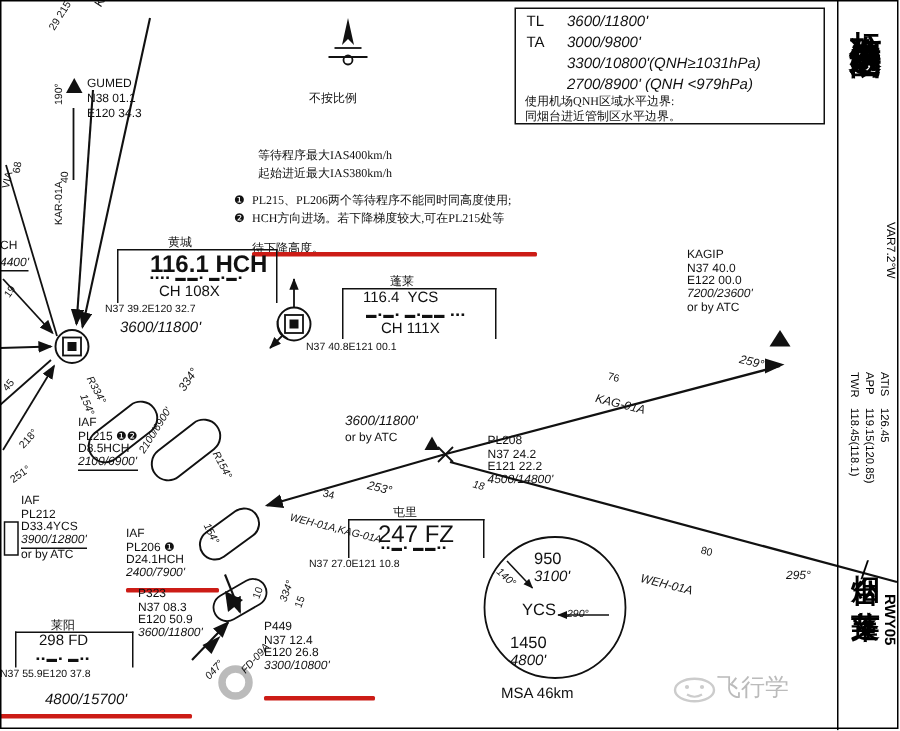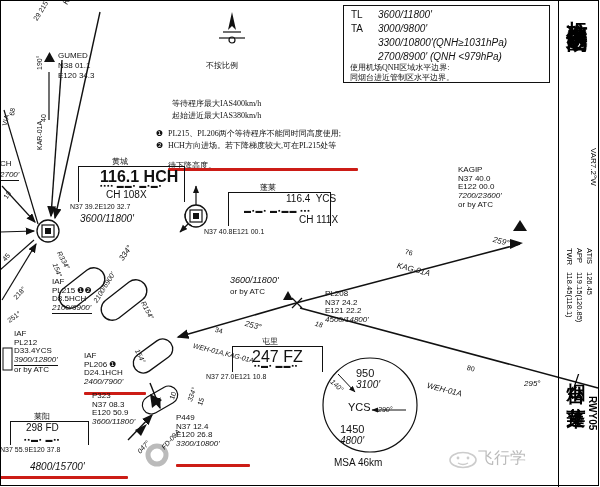--- a/index.html
+++ b/index.html
@@ -144,21 +144,21 @@
   <div class="abs txt t7" style="left:36px;top:150px;transform:rotate(-90deg);transform-origin:left top;">KAR-01A</div>
 
   <div class="abs txt t8" style="left:58px;top:52px;">GUMED</div>
   <div class="abs txt t8" style="left:58px;top:62px;">N38 01.1</div>
   <div class="abs txt t8" style="left:58px;top:72px;">E120 34.3</div>
 
   <div class="abs txt t7" style="left:8px;top:115px;transform:rotate(-80deg);transform-origin:left top;">68</div>
   <div class="abs txt t7" style="left:1px;top:125px;transform:rotate(-78deg);transform-origin:left top;">VIA</div>
   <div class="abs txt t7" style="left:40px;top:122px;transform:rotate(-90deg);transform-origin:left top;">40</div>
   <div class="abs txt t8" style="left:0px;top:160px;">CH</div>
-  <div class="abs txt t8 ital ul" style="left:0px;top:171px;">2700'</div>
+  <div class="abs txt t8 ital ul" style="left:0px;top:171px;">4400'</div>
   <div class="abs txt t7" style="left:2px;top:196px;transform:rotate(-55deg);transform-origin:left top;">19</div>
   <div class="abs txt t7" style="left:1px;top:258px;transform:rotate(-50deg);transform-origin:left top;">45</div>
   <div class="abs txt t7" style="left:12px;top:296px;transform:rotate(-48deg);transform-origin:left top;">218°</div>
   <div class="abs txt t7" style="left:6px;top:318px;transform:rotate(-35deg);transform-origin:left top;">251°</div>
 
   <div class="abs" style="left:78px;top:158px;width:108px;">
     <div class="abs txt t8 cn" style="left:34px;top:0px;">黄城</div>
     <div class="abs" style="left:0px;top:8px;width:107px;border-top:1px solid #111;"></div>
     <div class="abs" style="left:0px;top:8px;width:1px;height:36px;border-left:1px solid #111;"></div>
     <div class="abs" style="left:106px;top:8px;width:1px;height:36px;border-left:1px solid #111;"></div>
@@ -167,23 +167,23 @@
     <div class="abs txt t10" style="left:28px;top:32px;">CH 108X</div>
     <div class="abs txt t7" style="left:-8px;top:45px;">N37 39.2E120 32.7</div>
     <div class="abs txt t10 ital" style="left:2px;top:56px;">3600/11800'</div>
   </div>
 
   <div class="abs" style="left:228px;top:184px;width:104px;">
     <div class="abs txt t8 cn" style="left:32px;top:0px;">蓬莱</div>
     <div class="abs" style="left:0px;top:8px;width:103px;border-top:1px solid #111;"></div>
     <div class="abs" style="left:0px;top:8px;width:1px;height:34px;border-left:1px solid #111;"></div>
     <div class="abs" style="left:102px;top:8px;width:1px;height:34px;border-left:1px solid #111;"></div>
-    <div class="abs txt t10" style="left:14px;top:10px;margin-left:44px;">116.4  YCS</div>
+    <div class="abs txt t10" style="left:14px;top:10px;">116.4  YCS</div>
     <div class="abs txt mors" style="left:16px;top:23px;">▬▪▬▪ ▬▪▬▬ ▪▪▪</div>
-    <div class="abs txt t10" style="left:26px;top:31px;margin-left:45px;">CH 111X</div>
+    <div class="abs txt t10" style="left:26px;top:31px;">CH 111X</div>
     <div class="abs txt t7" style="left:-24px;top:44px;">N37 40.8E121 00.1</div>
   </div>
 
   <div class="abs" style="left:232px;top:338px;width:92px;">
     <div class="abs txt t8 cn" style="left:30px;top:0px;">屯里</div>
     <div class="abs" style="left:0px;top:8px;width:91px;border-top:1px solid #111;"></div>
     <div class="abs" style="left:0px;top:8px;width:1px;height:26px;border-left:1px solid #111;"></div>
     <div class="abs" style="left:90px;top:8px;width:1px;height:26px;border-left:1px solid #111;"></div>
     <div class="abs txt t11" style="left:20px;top:10px;">247 FZ</div>
     <div class="abs txt mors" style="left:22px;top:24px;">▪▪▬▪ ▬▬▪▪</div>

